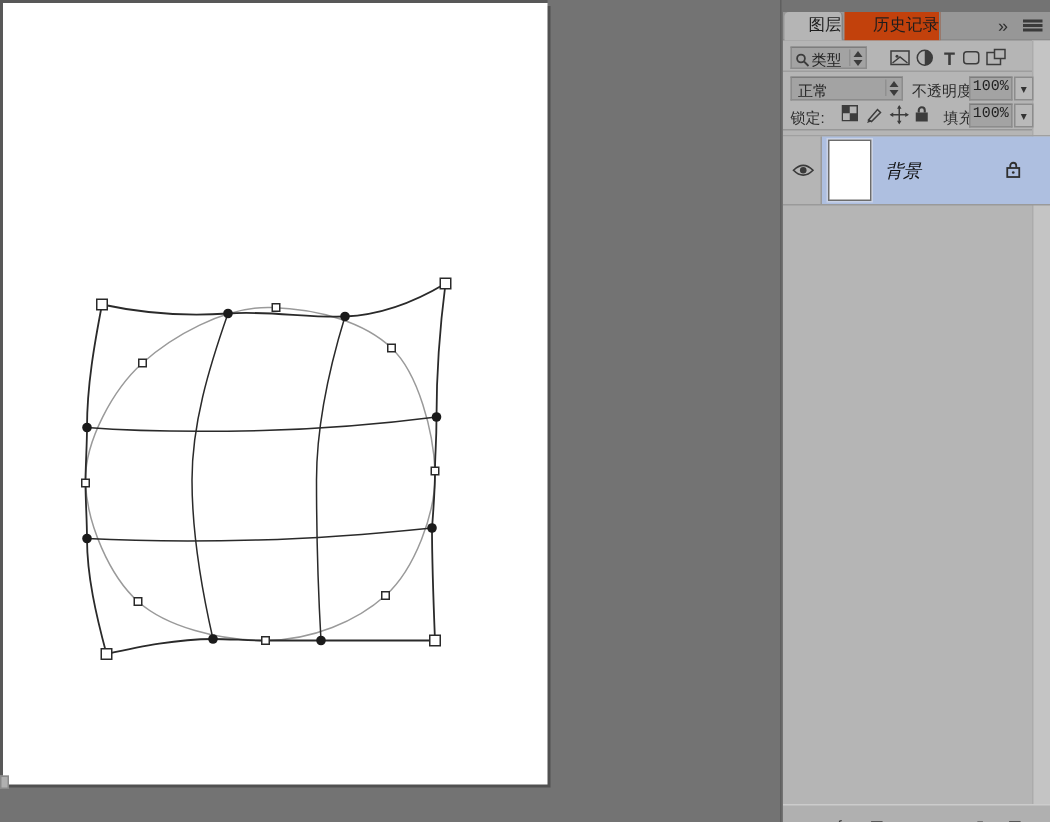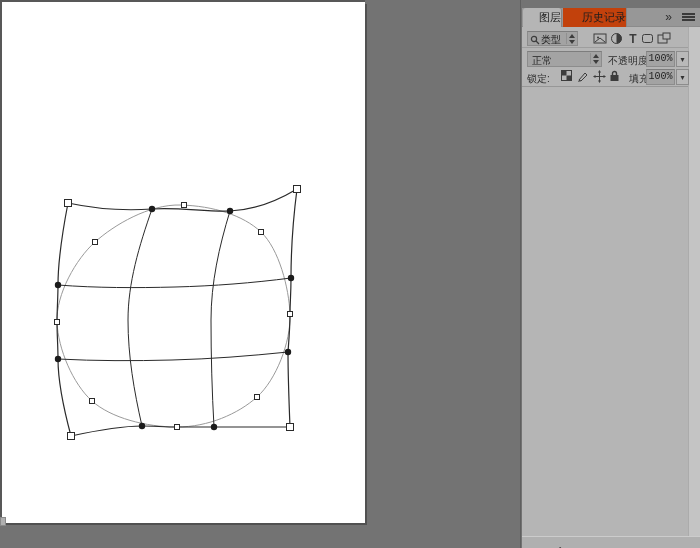--- a/index.html
+++ b/index.html
@@ -205,16 +205,35 @@
         <svg class="icon" width="11" height="12" viewBox="0 0 11 12">
             <rect x="1.5" y="5" width="8" height="6" fill="#3c3c3c"></rect>
             <path d="M3.5,5 V3.5 a2,2 0 0 1 4,0 V5" fill="none" stroke="#3c3c3c" stroke-width="1.4"></path>
           </svg>
       </span>
       <span class="row-label" style="left:107px;top:5px">填充:</span>
       <div class="val-box sunken" style="left:124px;top:2px">100%</div>
       <div class="drop-btn pbtn" style="left:154px;top:2px">▾</div>
     </div>
 
+    <div id="layer-list">
+      <div id="layer-row">
+        <div id="eye-cell">
+          <svg class="icon" style="position:absolute;left:6px;top:17px" width="15" height="11" viewBox="0 0 15 11">
+            <path d="M1,5.5 Q7.5,-1 14,5.5 Q7.5,12 1,5.5 Z" fill="none" stroke="#3a3a3a" stroke-width="1.1"></path>
+            <circle cx="7.5" cy="5.5" r="2.2" fill="#3a3a3a"></circle>
+          </svg>
+        </div>
+        <div id="row-sel">
+          <div id="thumb"></div>
+          <span id="layer-name">背景</span>
+          <svg class="icon" id="layer-lock" viewBox="0 0 11 12">
+            <rect x="1.5" y="5" width="8" height="6" fill="none" stroke="#2f2f2f" stroke-width="1.2"></rect>
+            <path d="M3.5,5 V3.5 a2,2 0 0 1 4,0 V5" fill="none" stroke="#2f2f2f" stroke-width="1.2"></path>
+            <circle cx="5.5" cy="8" r="0.9" fill="#2f2f2f"></circle>
+          </svg>
+        </div>
+      </div>
+    </div>
 
     <div id="bottom-bar"><span class="bicon">∞</span><span class="bicon" style="font-style: italic;">fx</span><span class="bicon">▣</span><span class="bicon">◐</span><span class="bicon">▭</span><span class="bicon">▯</span><span class="bicon">▦</span></div>
   </div>
 </div>
 
 </body></html>

